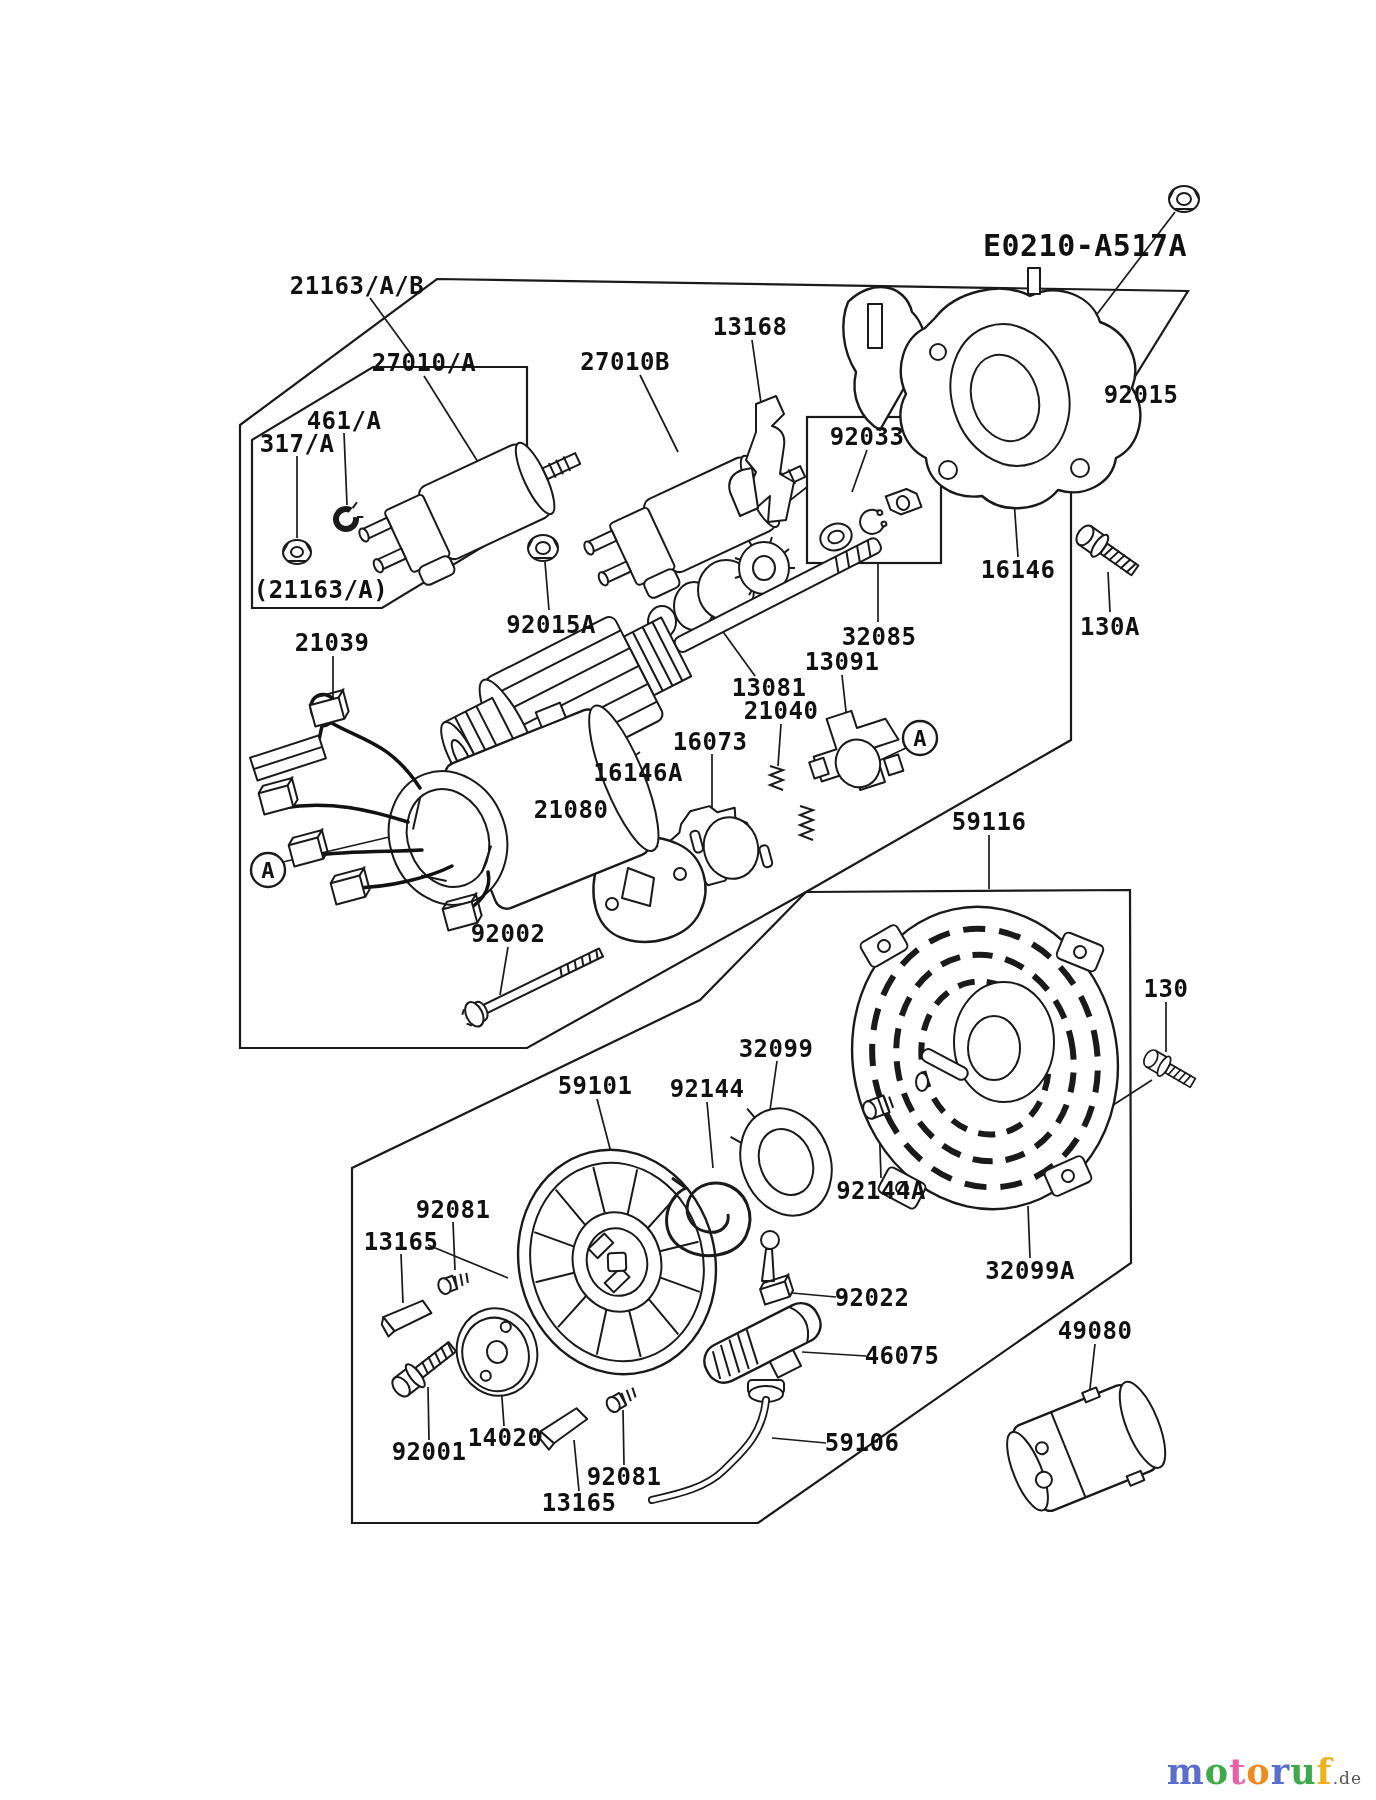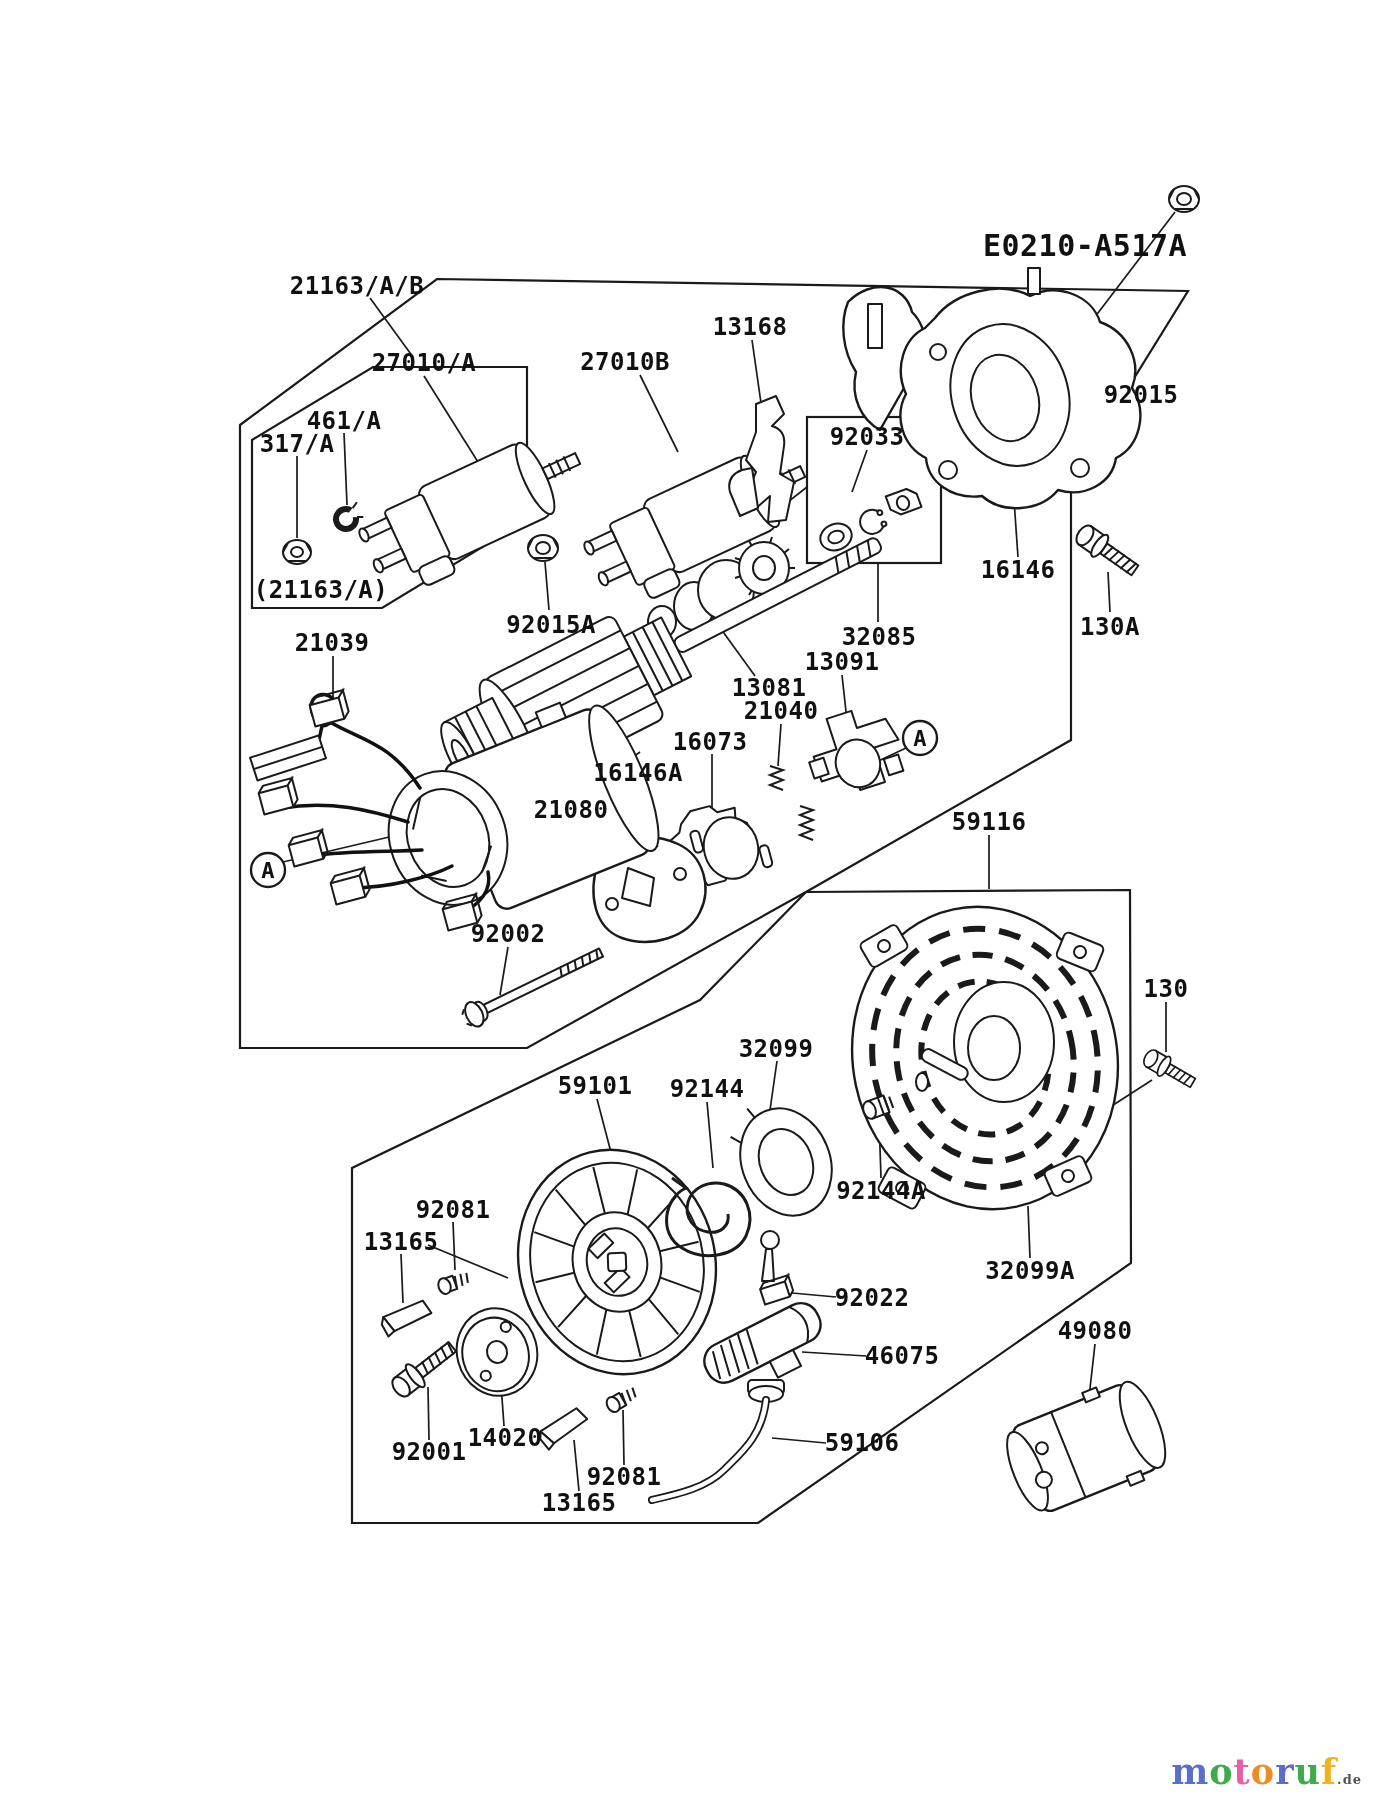--- a/index.html
+++ b/index.html
@@ -10,21 +10,21 @@
   .pt3{fill:#fff;stroke:#1a1a1a;stroke-width:2.4;stroke-linejoin:round;}
   .ln{fill:none;stroke:#1a1a1a;stroke-width:2;}
   .outline{fill:none;stroke:#1a1a1a;stroke-width:2.2;stroke-linejoin:miter;}
   .leader{fill:none;stroke:#1a1a1a;stroke-width:1.7;}
   .wire{fill:none;stroke:#111;stroke-width:3.5;stroke-linecap:round;}
   .vent{fill:none;stroke:#1a1a1a;stroke-width:6;}
   .part-label{font-family:"DejaVu Sans Mono",monospace;font-weight:700;fill:#111;
               text-anchor:middle;letter-spacing:0.5px;}
   #watermark{position:absolute;right:14px;bottom:8px;font-family:"DejaVu Serif",serif;
              font-size:35px;font-weight:700;letter-spacing:1px;user-select:none;}
-  #watermark .suffix{font-size:13px;font-weight:700;vertical-align:baseline;}
+  #watermark .suffix{font-size:17px;font-weight:400;vertical-align:baseline;}
 </style>
 </head>
 <body>
 
 <div id="stage">
 <svg width="1376" height="1800" viewBox="0 0 1376 1800">
 
   <g>
     <path class="outline" d="M240,425 L437,279 L1188,291 L1071,480 L1071,740 L806,892 L527,1048 L240,1048 Z"></path>
     <path class="outline" d="M252,440 L373,367 L527,367 L527,520 L382,608 L252,608 Z"></path>

